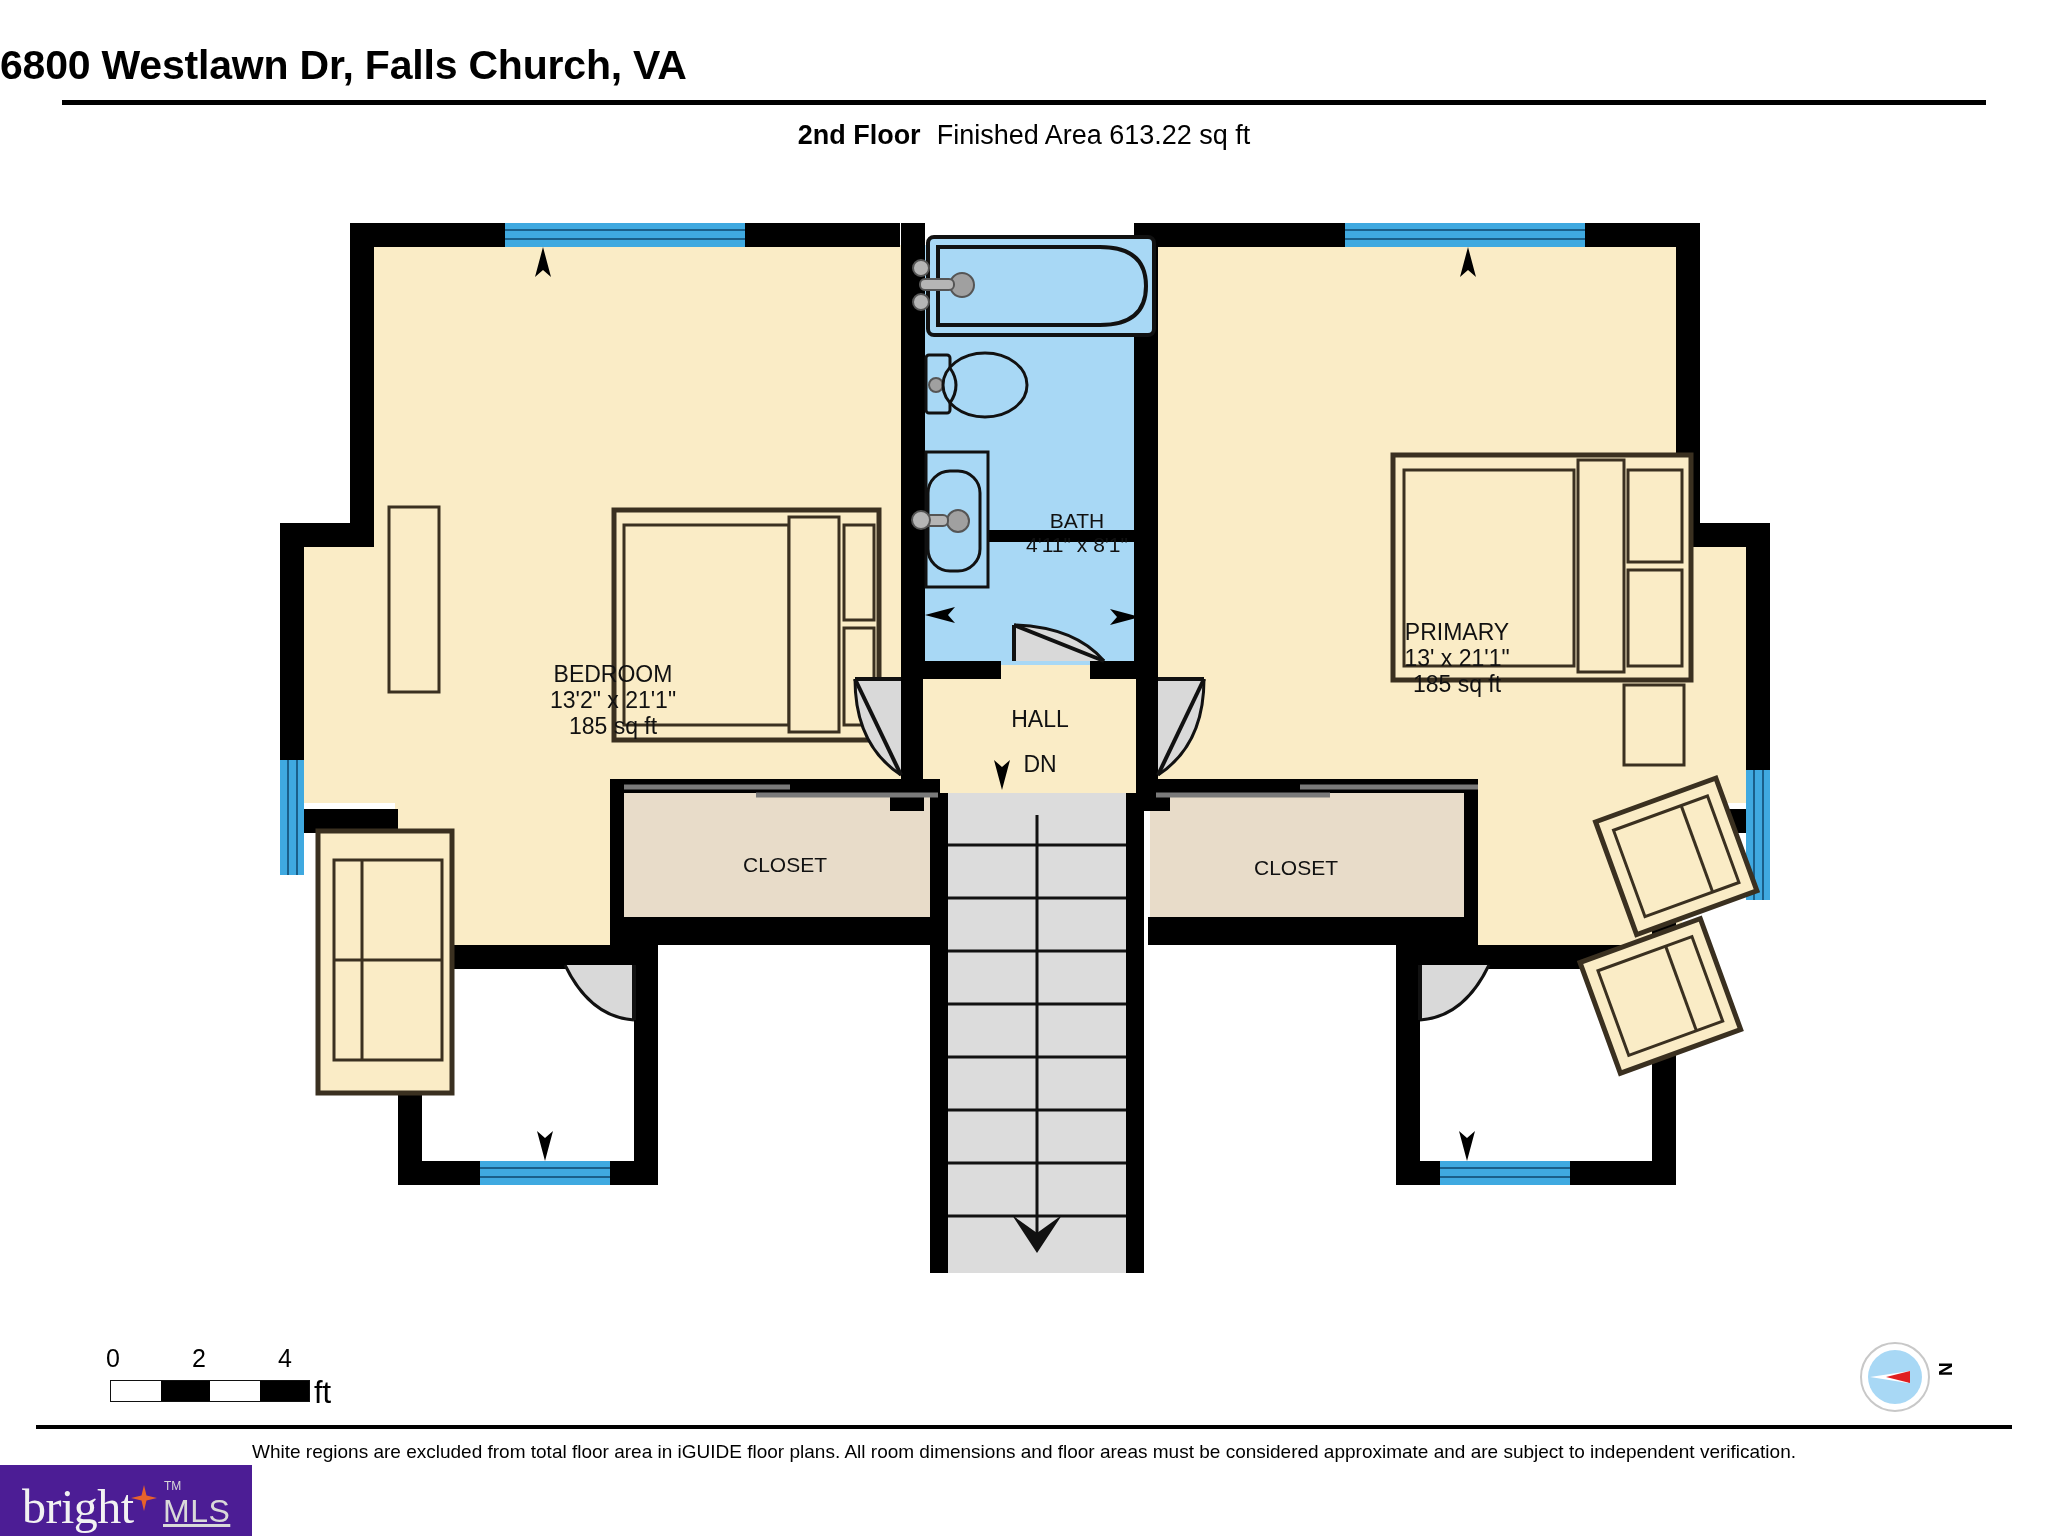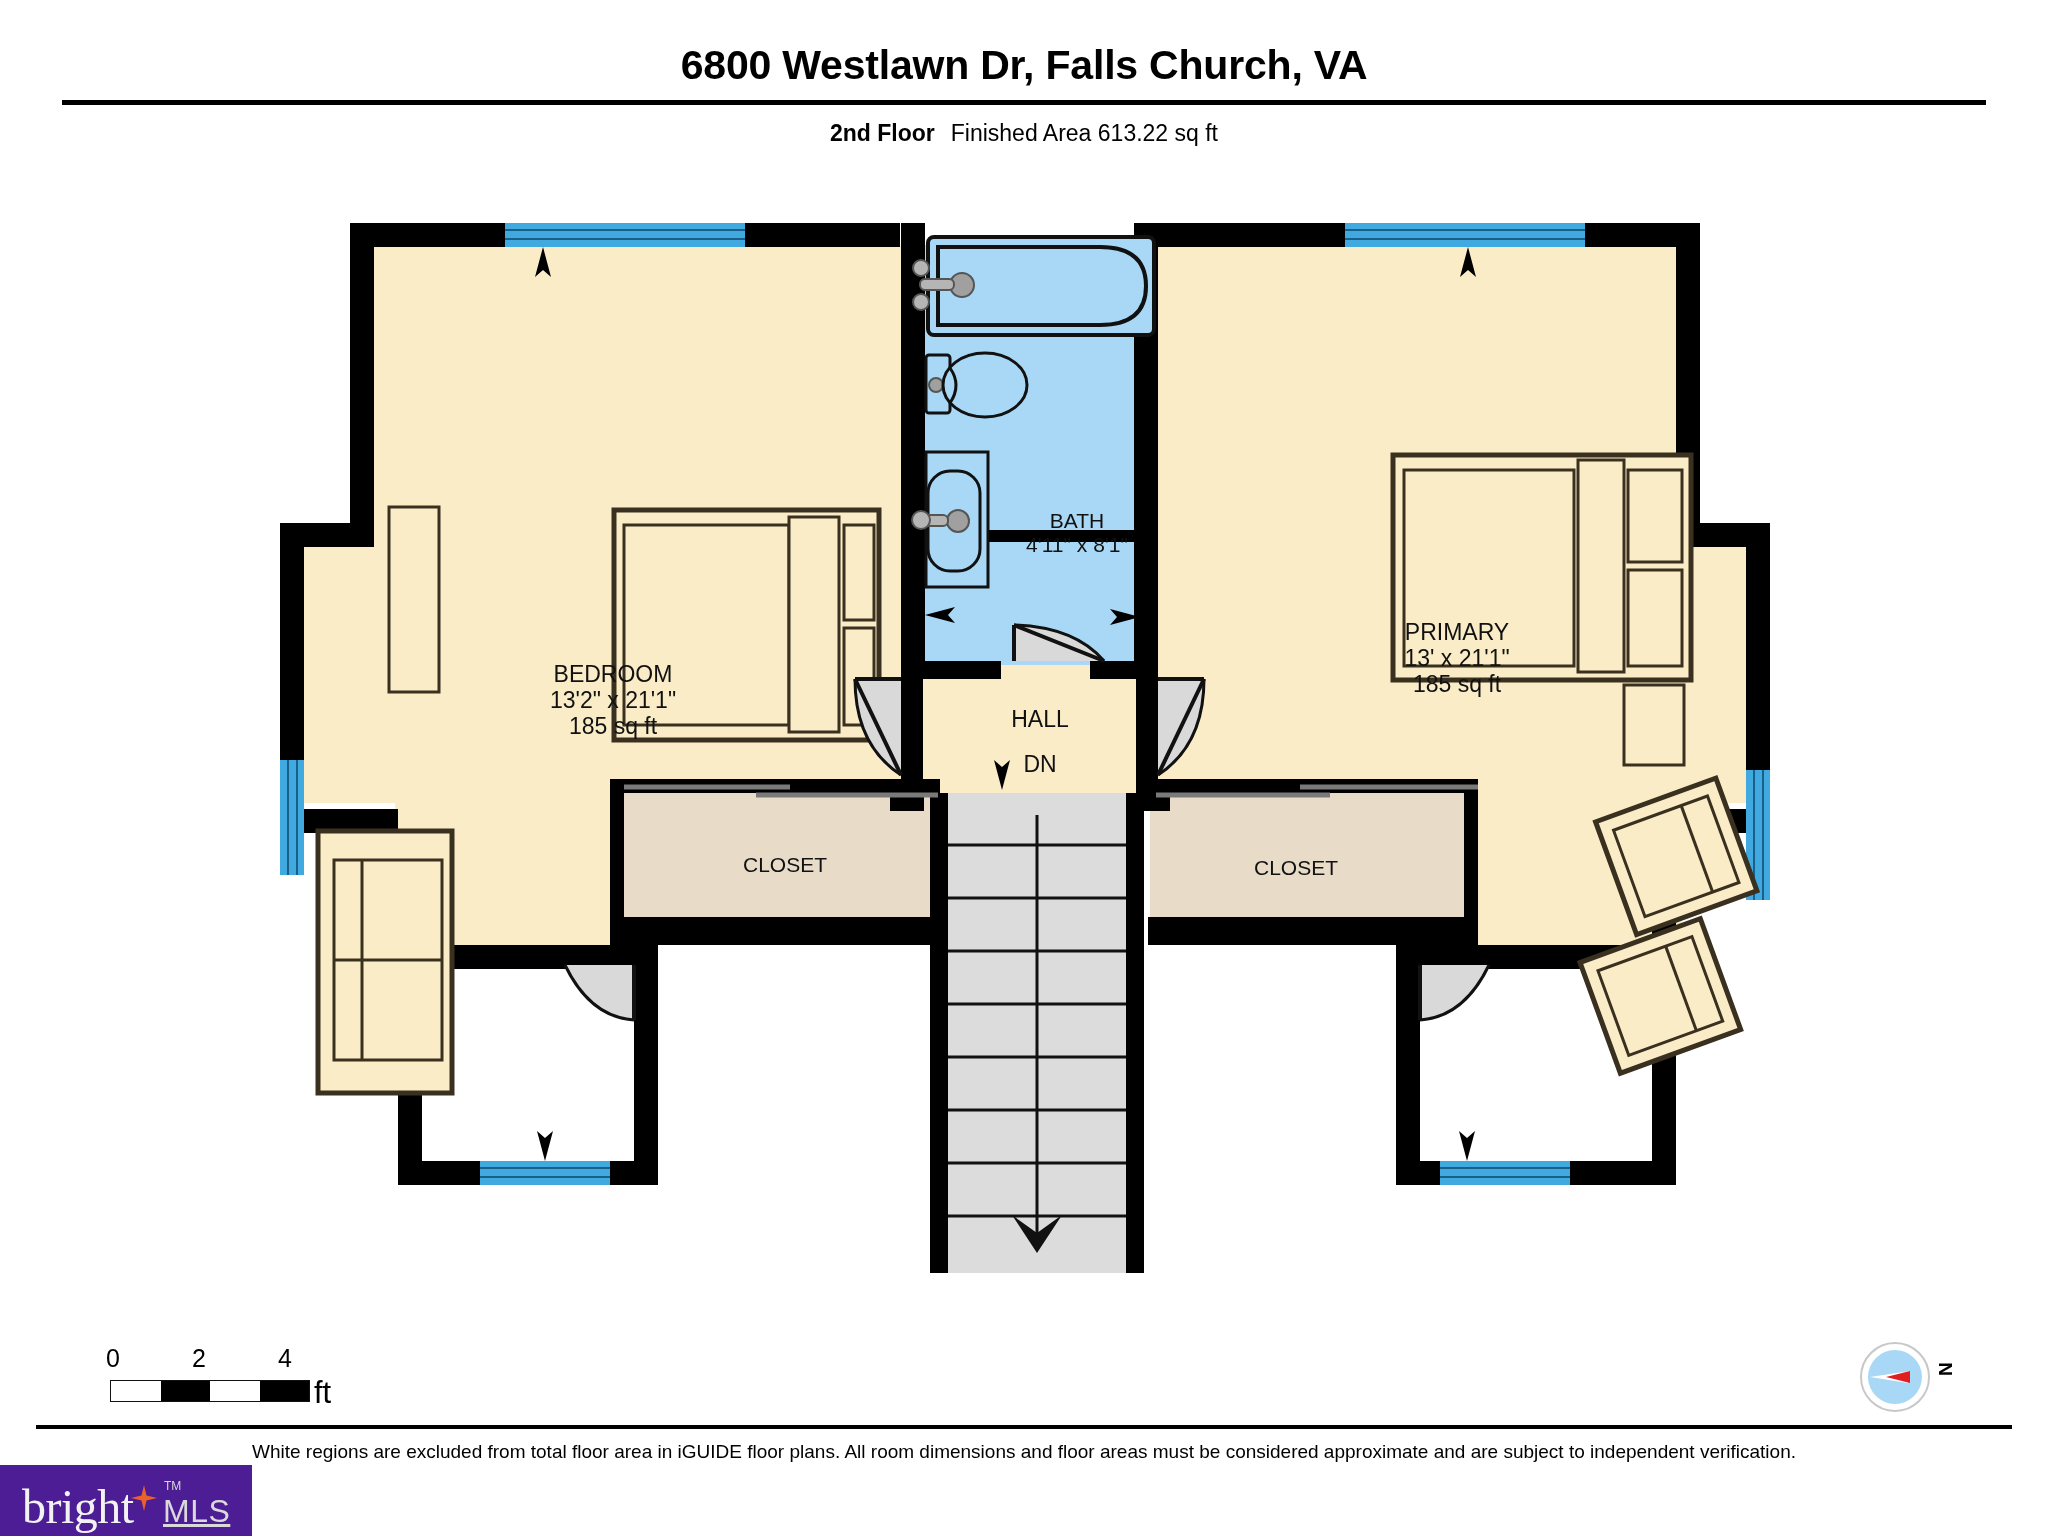--- a/index.html
+++ b/index.html
@@ -14,38 +14,37 @@
     height: 1536px;
     background: #ffffff;
     overflow: hidden;
   }
 
   
   #title {
     position: absolute;
     left: 0; top: 42px;
     width: 2048px;
-    text-align: center;
     font-size: 41px;
     font-weight: bold;
     color: #000;
     letter-spacing: -0.2px;
   }
   #title-rule {
     position: absolute;
     left: 62px; top: 100px;
     width: 1924px; height: 5px;
     background: #000;
   }
   #subtitle {
     position: absolute;
     left: 0; top: 120px;
     width: 2048px;
     text-align: center;
-    font-size: 23px;
+    font-size: 27px;
     color: #000;
   }
   #subtitle .floor-name { font-weight: bold; }
   #subtitle .area-text { margin-left: 16px; }
 
   
   #plan-wrap {
     position: absolute;
     left: 0; top: 155px;
     width: 2048px; height: 1150px;

